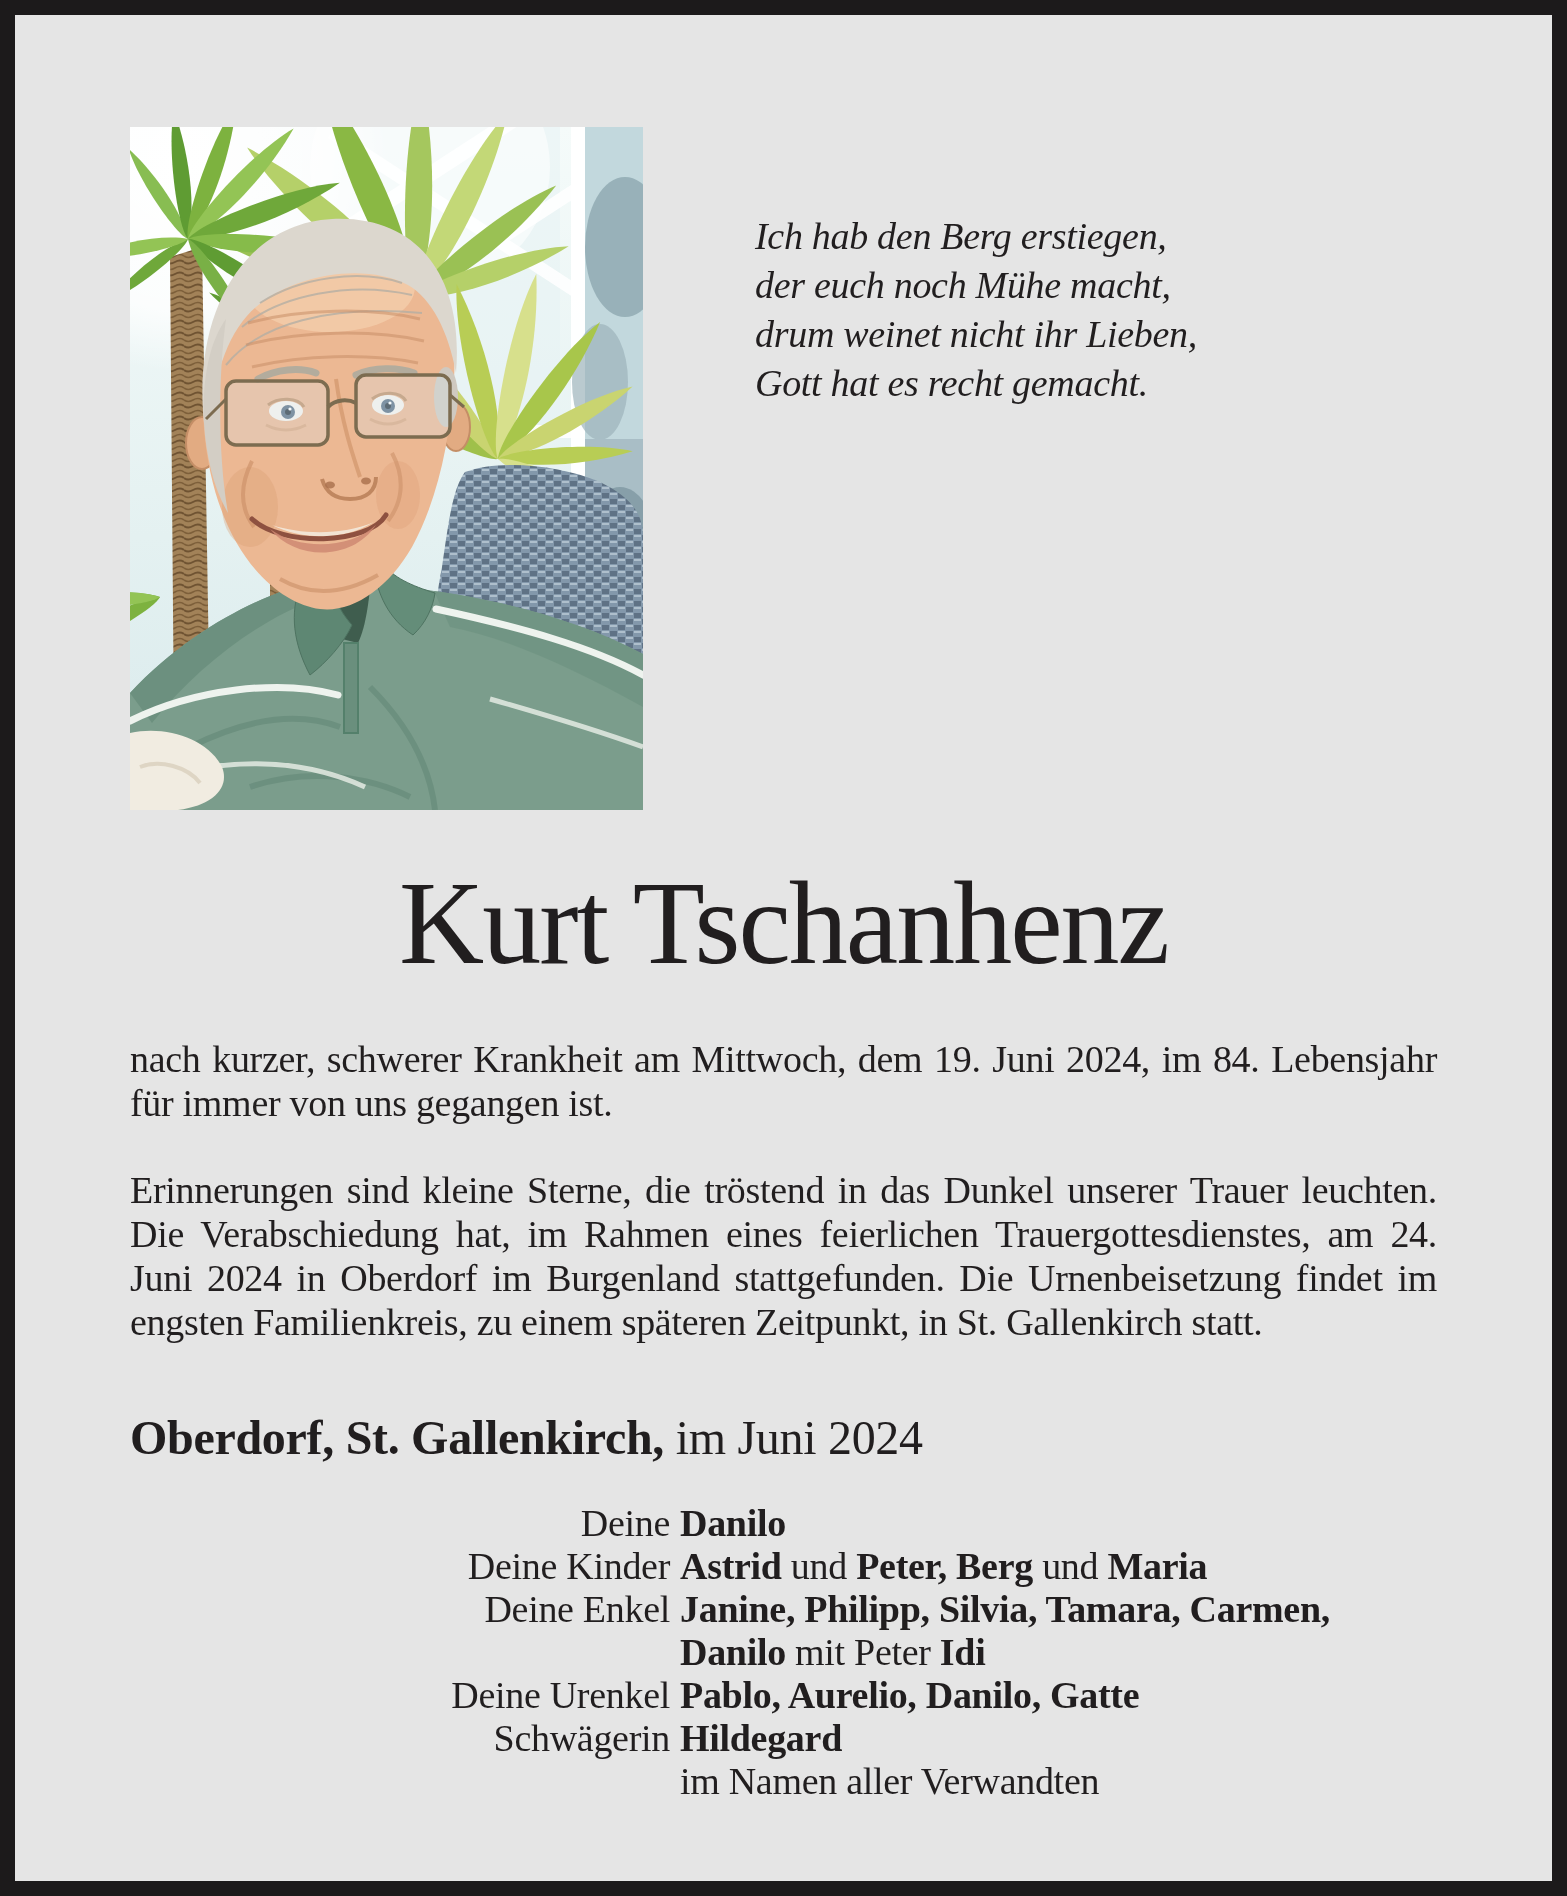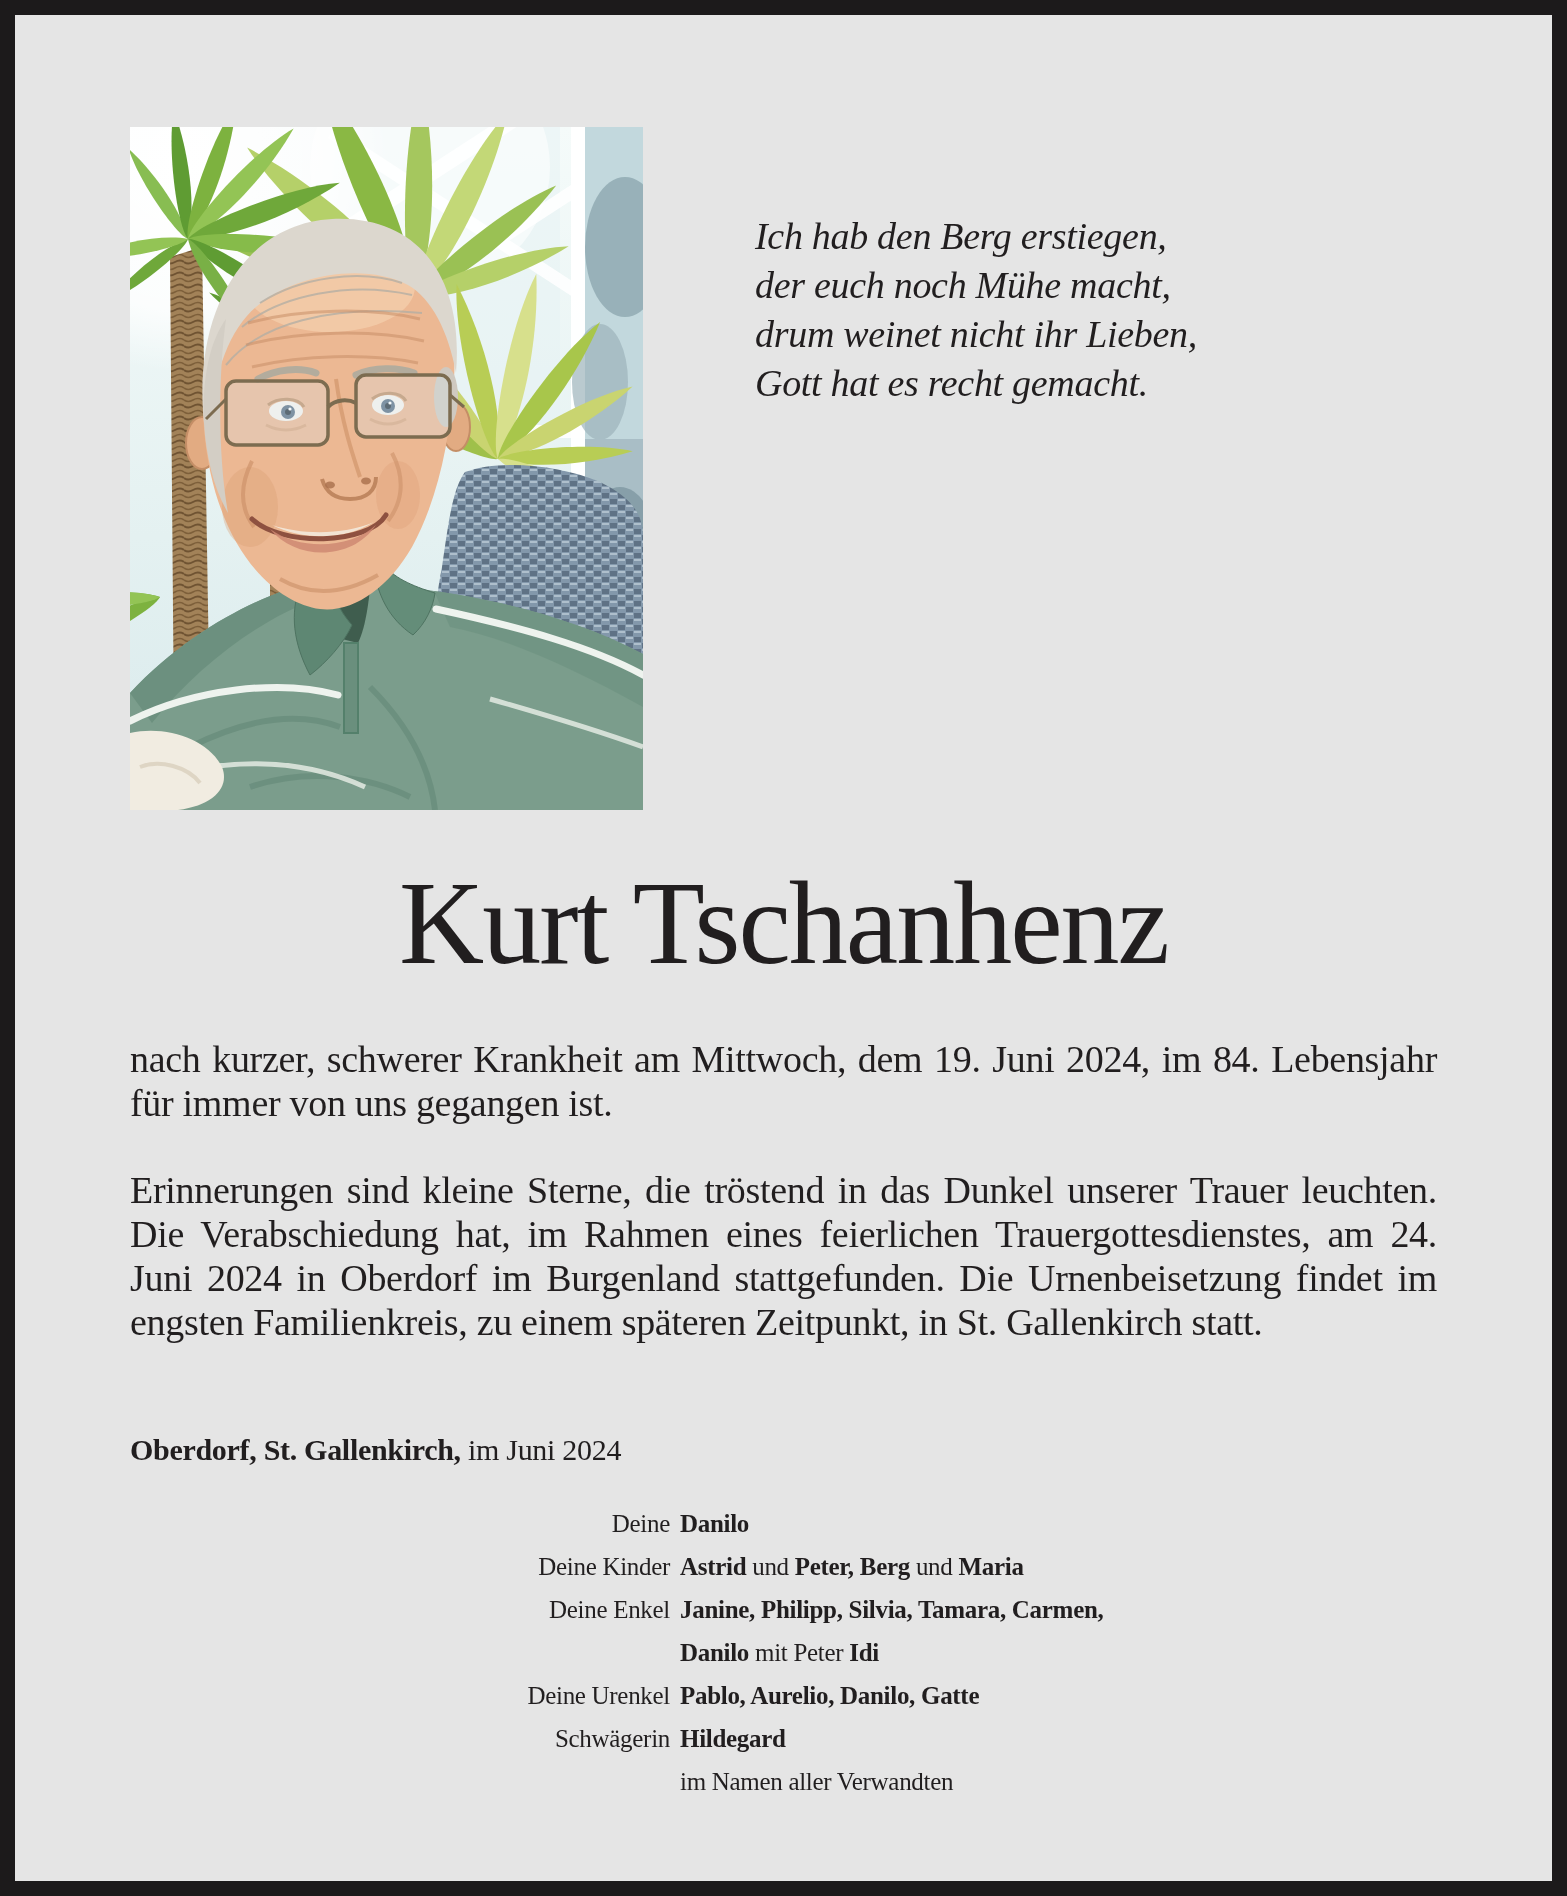--- a/index.html
+++ b/index.html
@@ -13,24 +13,24 @@
         line-height:49px;letter-spacing:-0.3px;}
   .poem span{display:block;}
   .intro{position:absolute;left:755px;top:617px;width:684px;font-size:38px;
          line-height:43.5px;text-align:justify;letter-spacing:-0.3px;}
   .name{position:absolute;left:130px;top:864px;width:1307px;text-align:center;
         font-size:118px;line-height:120px;letter-spacing:-2px;white-space:nowrap;}
   .para{position:absolute;left:130px;width:1307px;font-size:38px;line-height:44px;
         text-align:justify;letter-spacing:-0.3px;}
   .para1{top:1037px;}
   .para2{top:1168px;}
-  .signoff{position:absolute;left:130px;top:1416px;font-size:30px;line-height:44px;
-           letter-spacing:-0.3px;margin-top:12px;}
+  .signoff{position:absolute;left:130px;top:1416px;font-size:48px;line-height:44px;
+           letter-spacing:-0.3px;}
   .signoff .place{font-weight:700;}
-  .family{position:absolute;left:130px;top:1502px;width:1307px;font-size:25px;
+  .family{position:absolute;left:130px;top:1502px;width:1307px;font-size:38px;
           line-height:43px;letter-spacing:-0.3px;}
   .fam-row{display:flex;}
   .fam-label{width:540px;text-align:right;padding-right:10px;flex:0 0 auto;}
   .fam-names{flex:1 1 auto;}
   .b{font-weight:700;}
 </style>
 </head>
 <body>
 
 <div class="page">

